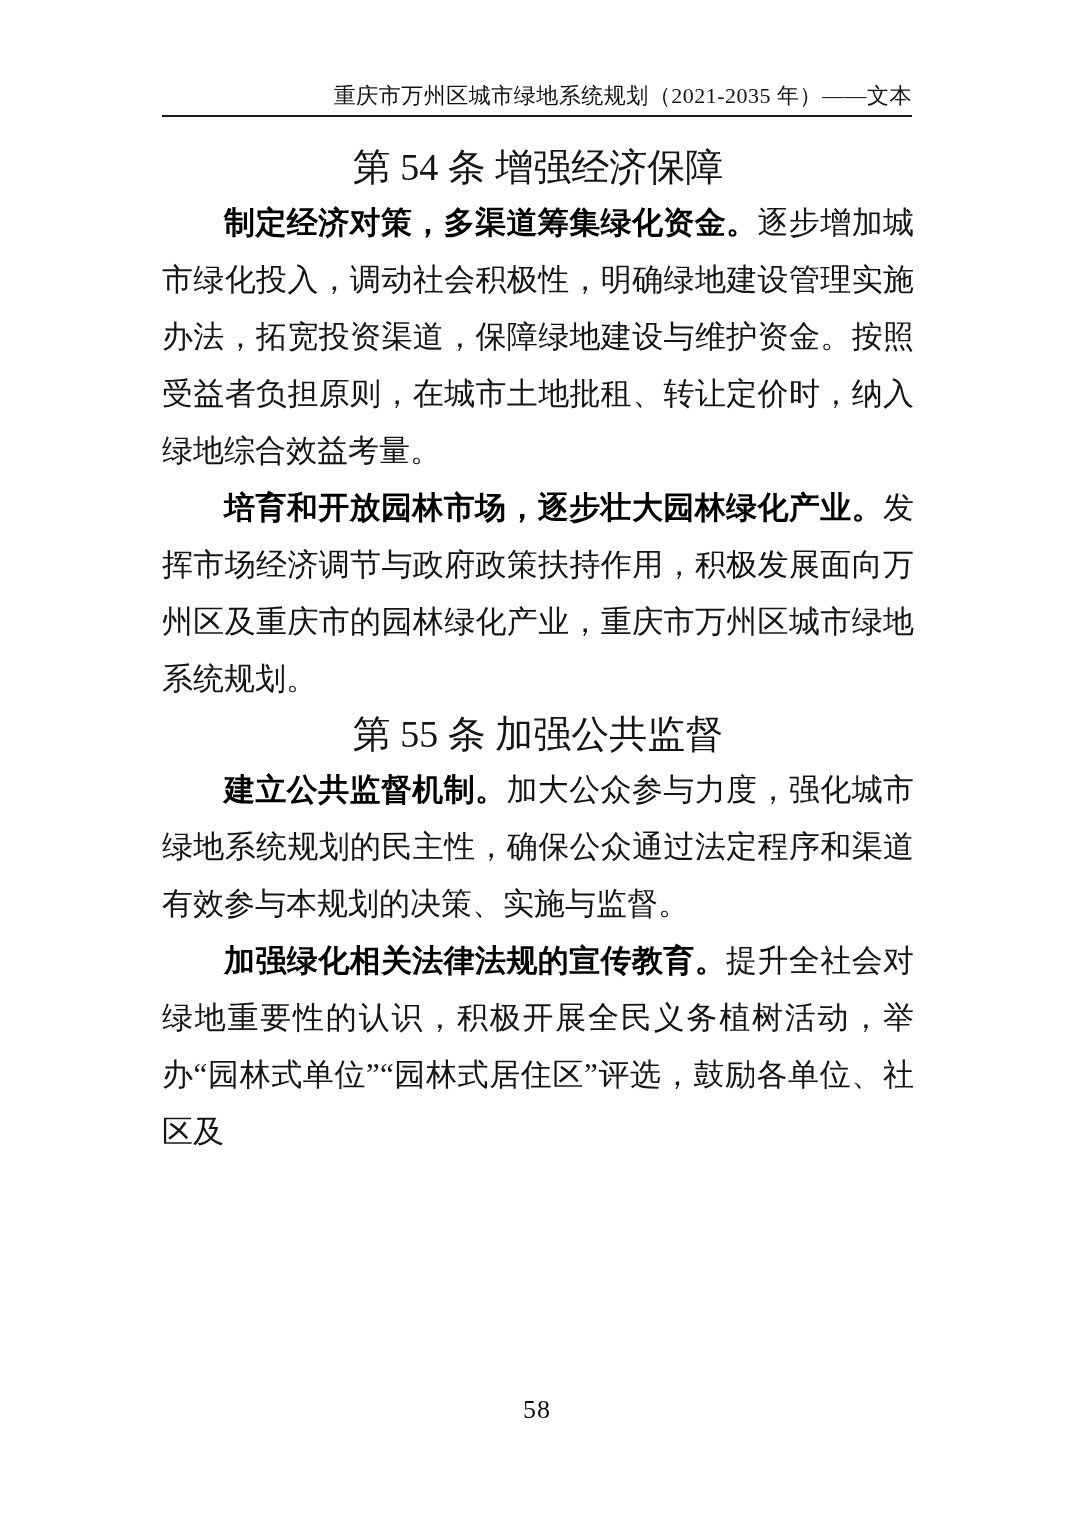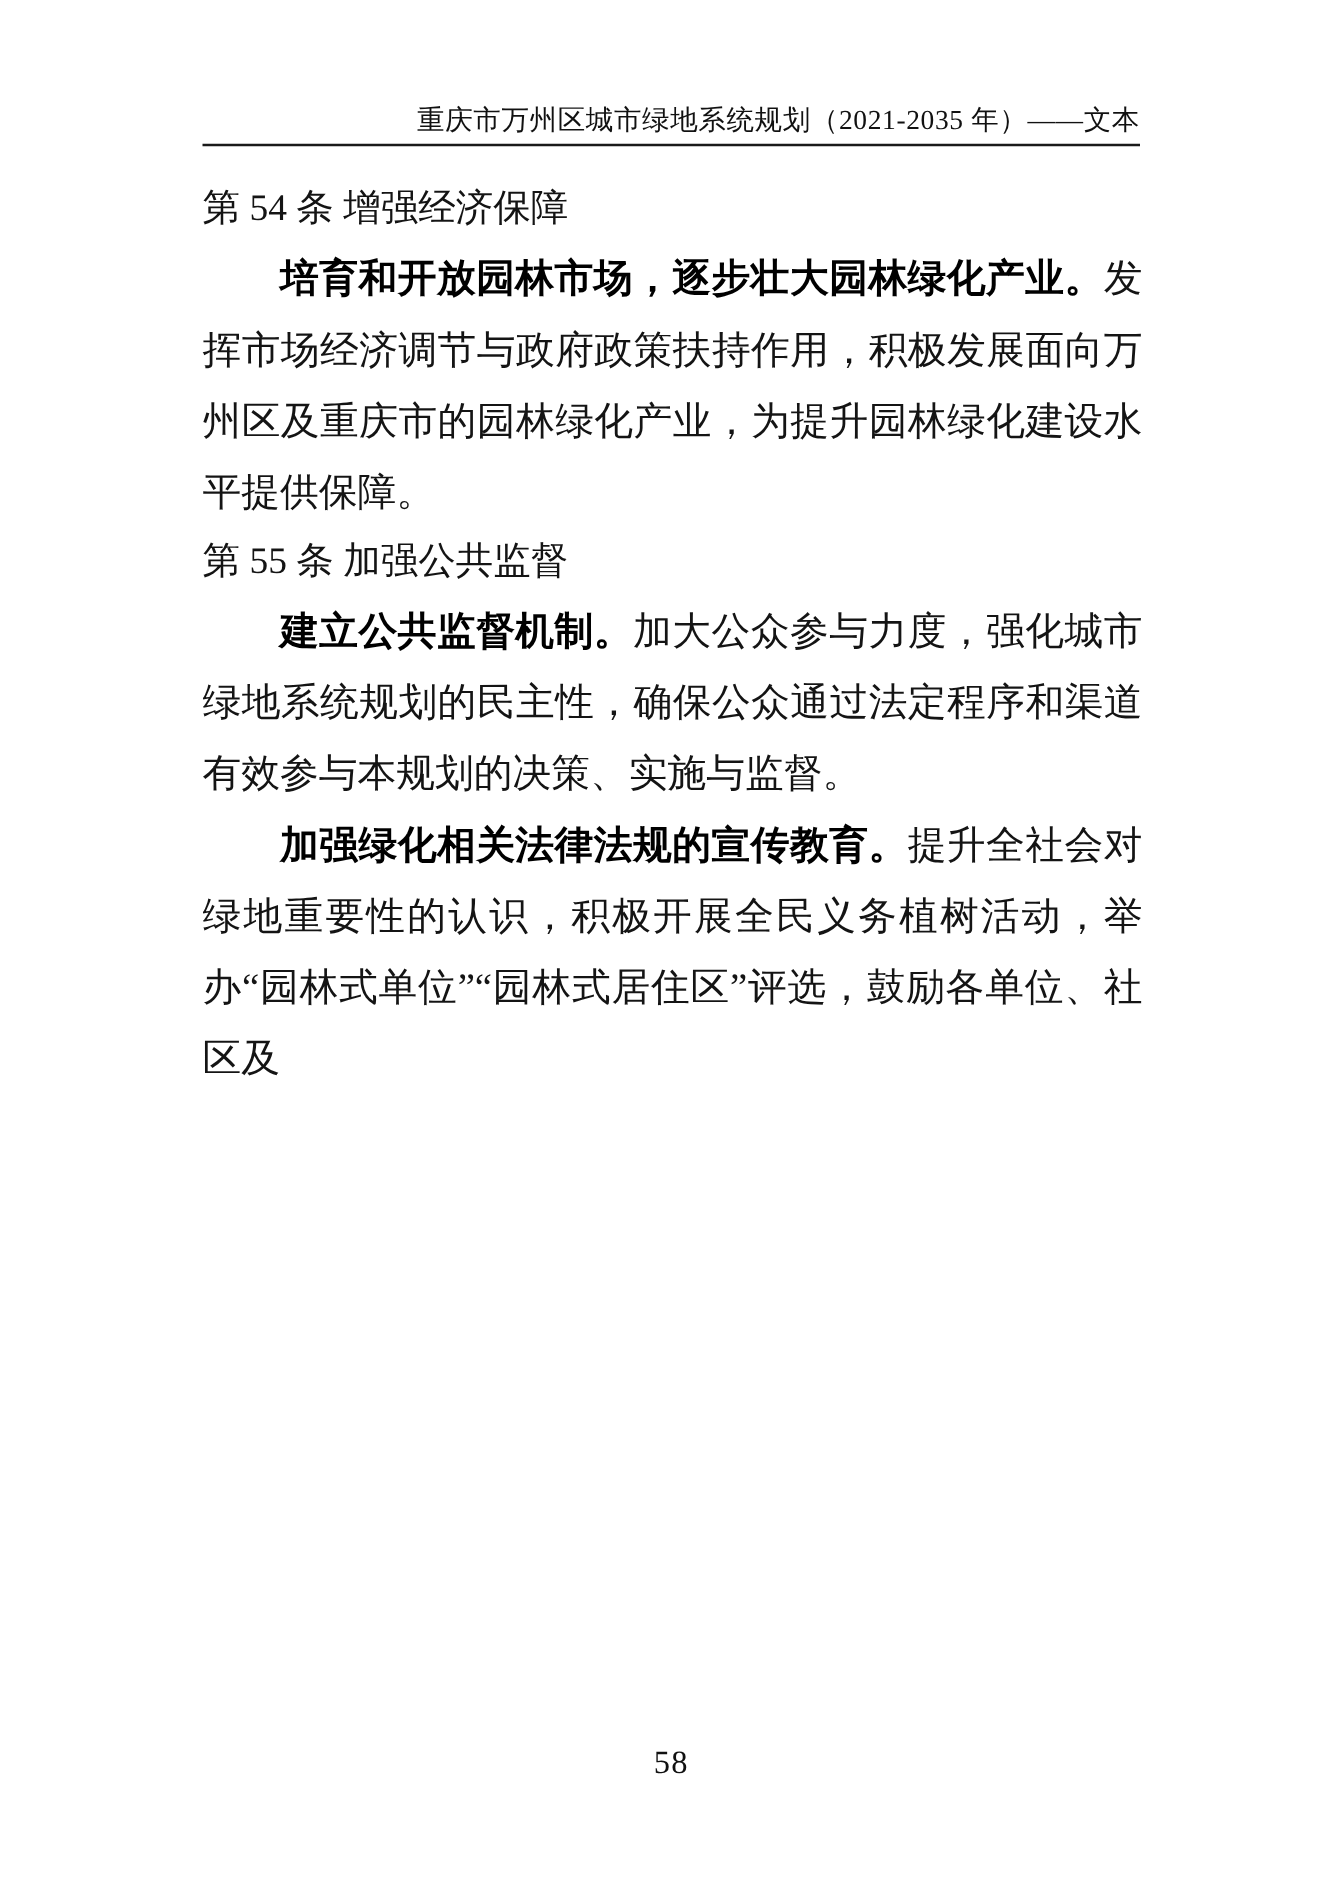--- a/index.html
+++ b/index.html
@@ -57,23 +57,23 @@
     text-align: justify;
     text-indent: 2em;
     color: #141414;
   }
   .body-paragraph b {
     font-weight: bold;
     color: #000000;
   }
   .article-heading {
     margin: 0;
-    font-size: 30px;
+    font-size: 38px;
     line-height: 54px;
-    text-align: left;
+    text-align: center;
     text-indent: 0;
     color: #141414;
   }
   .footer {
     position: absolute;
     left: 0;
     top: 1395px;
     width: 1074px;
     text-align: center;
   }
@@ -88,21 +88,22 @@
 
 <div class="page">
 
   <div class="header">
     <span class="header-title">重庆市万州区城市绿地系统规划（2021-2035 年）——文本</span>
     <hr class="header-rule">
   </div>
 
   <main class="doc-body">
       <p class="article-heading">第 54 条 增强经济保障</p>
-      <p class="body-paragraph"><b>培育和开放园林市场，逐步壮大园林绿化产业。</b><span>发挥市场经济调节与政府政策扶持作用，积极发展面向万州区及重庆市的园林绿化产业，为提升园林绿化建设水平提供保障。</span></p>
+      <p class="body-paragraph"><b>制定经济对策，多渠道筹集绿化资金。</b><span>逐步增加城市绿化投入，调动社会积极性，明确绿地建设管理实施办法，拓宽投资渠道，保障绿地建设与维护资金。按照受益者负担原则，在城市土地批租、转让定价时，纳入绿地综合效益考量。</span></p>
+      <p class="body-paragraph"><b>培育和开放园林市场，逐步壮大园林绿化产业。</b><span>发挥市场经济调节与政府政策扶持作用，积极发展面向万州区及重庆市的园林绿化产业，重庆市万州区城市绿地系统规划。</span></p>
       <p class="article-heading">第 55 条 加强公共监督</p>
       <p class="body-paragraph"><b>建立公共监督机制。</b><span>加大公众参与力度，强化城市绿地系统规划的民主性，确保公众通过法定程序和渠道有效参与本规划的决策、实施与监督。</span></p>
       <p class="body-paragraph"><b>加强绿化相关法律法规的宣传教育。</b><span>提升全社会对绿地重要性的认识，积极开展全民义务植树活动，举办“园林式单位”“园林式居住区”评选，鼓励各单位、社区及</span></p>
     </main>
 
   <div class="footer">
     <span class="page-number">58</span>
   </div>
 
 </div>

